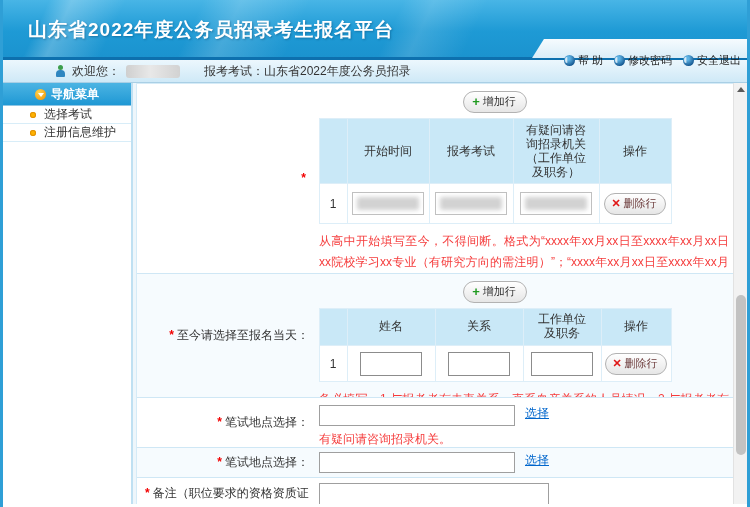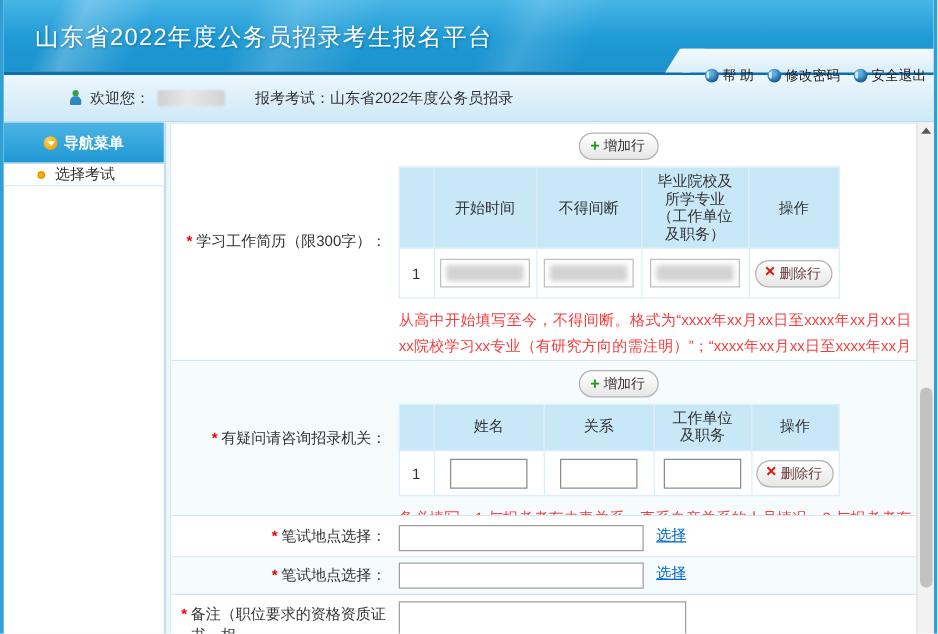--- a/index.html
+++ b/index.html
@@ -21,21 +21,21 @@
   }
   .header::before {
     content:""; position:absolute; inset:0; pointer-events:none;
     background:
       linear-gradient(115deg, rgba(255,255,255,0) 6%, rgba(255,255,255,.25) 9%, rgba(255,255,255,0) 16%),
       linear-gradient(115deg, rgba(255,255,255,0) 26%, rgba(255,255,255,.18) 31%, rgba(255,255,255,0) 40%),
       linear-gradient(115deg, rgba(255,255,255,0) 52%, rgba(255,255,255,.14) 56%, rgba(255,255,255,0) 63%);
   }
   .app-title {
     position:absolute; left:25px; top:17px;
-    color:#fff; font-size:19px; font-weight:normal; letter-spacing:1px;
+    color:#fff; font-size:19px; font-weight:bold; letter-spacing:1px;
     text-shadow:1px 1px 2px rgba(0,60,100,.4); white-space:nowrap;
   }
   .header-tab {
     position:absolute; right:0; bottom:-1px; height:19px;
     padding:2px 6px 2px 18px;
     background:linear-gradient(180deg,#f6fbfe,#d9edf8);
     border-radius:0; display:flex; align-items:center; gap:11px;
     font-size:11px; color:#222; z-index:3;
   }
   .header-tab::before {
@@ -50,41 +50,41 @@
     position:relative; flex:0 0 auto;
   }
   .mini-icon::after {
     content:""; position:absolute; left:1px; top:2px; width:4px; height:6px;
     border-radius:50%; background:rgba(255,255,255,.75);
     clip-path:polygon(0 0, 60% 0, 60% 100%, 0 100%);
   }
 
   
   .welcome {
-    height:38px; display:flex; align-items:center; gap:6px;
+    height:23px; display:flex; align-items:center; gap:6px;
     padding-left:52px; font-size:12px; color:#333;
     background:linear-gradient(180deg,#ecf7fd,#cfe9f7);
     border-bottom:1px solid #a9cfe5;
   }
   .user-icon { width:11px; height:13px; position:relative; flex:0 0 auto; }
   .user-icon::before { content:""; position:absolute; left:3px; top:0; width:5px; height:5px; border-radius:50%; background:#3d9e4c; }
   .user-icon::after  { content:""; position:absolute; left:1px; top:5px; width:9px; height:7px; border-radius:4px 4px 1px 1px; background:#2f86c0; }
   .masked-chip {
     width:54px; height:13px; border-radius:3px;
     background:linear-gradient(90deg,#cfcfcf,#e8e8e8 45%,#d2d2d2);
     filter:blur(.7px);
   }
   .welcome .exam-text { margin-left:18px;text-align:right; }
 
   
   .body { display:flex; height:421px; position:relative; background:#eef6fb; }
 
   .sidebar { flex:0 0 130px; background:#fff; border-right:2px solid #bfe0f2; }
   .sidebar-header {
-    height:33px; display:flex; align-items:center; justify-content:center; gap:5px;
+    height:23px; display:flex; align-items:center; justify-content:center; gap:5px;
     background:linear-gradient(180deg,#4cb4e3,#1f98d4);
     color:#fff; font-weight:bold; font-size:12px; border-bottom:1px solid #8fc6e4;
   }
   .nav-arrow-icon {
     width:11px; height:11px; border-radius:50%;
     background:radial-gradient(circle at 35% 30%, #ffd34d, #f09000);
     display:flex; align-items:center; justify-content:center;
   }
   .nav-arrow-icon::after { content:""; width:0; height:0; border-left:3px solid transparent; border-right:3px solid transparent; border-top:4px solid #fff; margin-top:1px; }
   .sidebar-item {
@@ -189,49 +189,52 @@
 
     <div class="sidebar">
       <div class="sidebar-header">
         <span class="nav-arrow-icon"></span>
         <span>导航菜单</span>
       </div>
       <div class="sidebar-item">
         <span class="bullet-icon"></span>
         <span>选择考试</span>
       </div>
+      <div class="sidebar-item">
+        <span class="bullet-icon"></span>
+        <span>注册信息维护</span>
+      </div>
     </div>
 
     <div class="main">
 
       <div class="form-row h-r1">
         <div class="row-label">
           <span class="req">*</span>
-          <span>学习工作简历（限300字）：</span>
         </div>
         <div class="row-content">
           <div class="table-zone">
             <button class="btn-pill btn-add">
               <span class="plus-glyph">+</span>
               <span>增加行</span>
             </button>
             <table class="grid t1">
               <colgroup>
                   <col style="width:28px">
                   <col style="width:82px">
                   <col style="width:84px">
                   <col style="width:86px">
                   <col style="width:72px">
                 </colgroup>
               <tbody>
                   <tr>
                 <th></th>
                 <th>开始时间</th>
-                <th>不得间断</th>
-                <th>毕业院校及所学专业（工作单位及职务）</th>
+                <th>报考考试</th>
+                <th>有疑问请咨询招录机关（工作单位及职务）</th>
                 <th>操作</th>
               </tr>
               <tr>
                 <td>1</td>
                 <td>
                       <div class="cell-input">
                         <div class="masked-fill"></div>
                       </div>
                     </td>
                 <td>
@@ -254,21 +257,21 @@
             </tbody>
               </table>
           </div>
           <div class="note">从高中开始填写至今，不得间断。格式为“xxxx年xx月xx日至xxxx年xx月xx日xx院校学习xx专业（有研究方向的需注明）”；“xxxx年xx月xx日至xxxx年xx月xx日何处从事xx工作”。至今请选择至报名当天。</div>
         </div>
       </div>
 
       <div class="form-row alt h-r2">
         <div class="row-label">
           <span class="req">*</span>
-          <span>有疑问请咨询招录机关：</span>
+          <span>至今请选择至报名当天：</span>
         </div>
         <div class="row-content">
           <div class="table-zone">
             <button class="btn-pill btn-add">
               <span class="plus-glyph">+</span>
               <span>增加行</span>
             </button>
             <table class="grid t2">
               <colgroup>
                   <col style="width:28px">
@@ -307,20 +310,21 @@
       <div class="form-row h-r3">
         <div class="row-label">
           <span class="req">*</span>
           <span>笔试地点选择：</span>
         </div>
         <div class="row-content">
           <div class="inline-field">
             <input class="std-input" style="">
             <a class="select-link">选择</a>
           </div>
+          <div class="note tight">有疑问请咨询招录机关。</div>
         </div>
       </div>
 
       <div class="form-row alt h-r4">
         <div class="row-label">
           <span class="req">*</span>
           <span>笔试地点选择：</span>
         </div>
         <div class="row-content" style="padding-top:4px;">
           <div class="inline-field">

